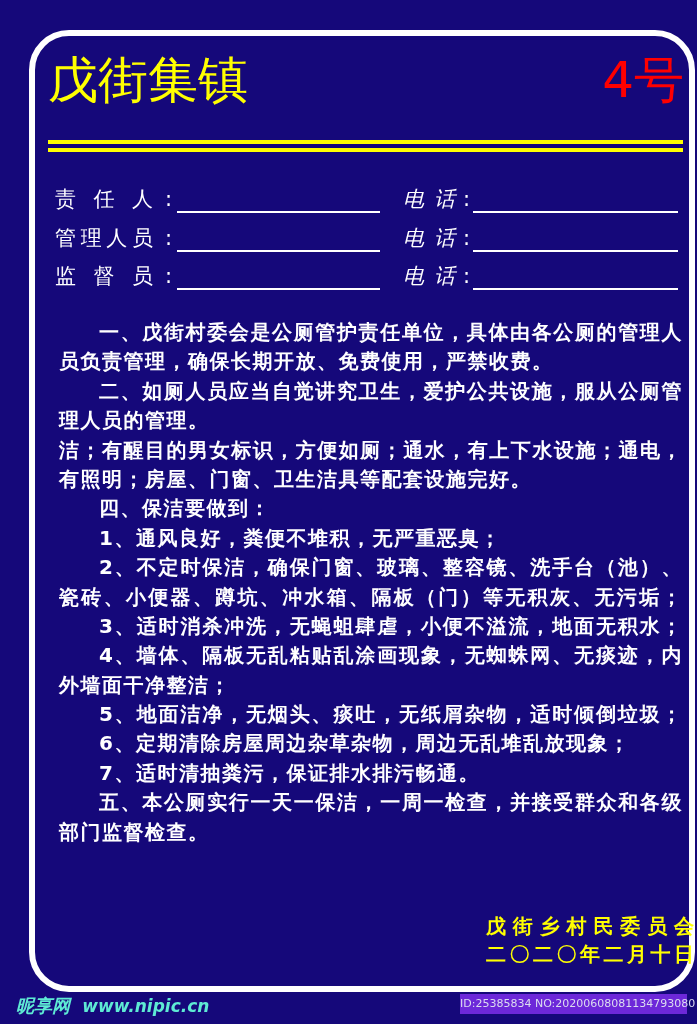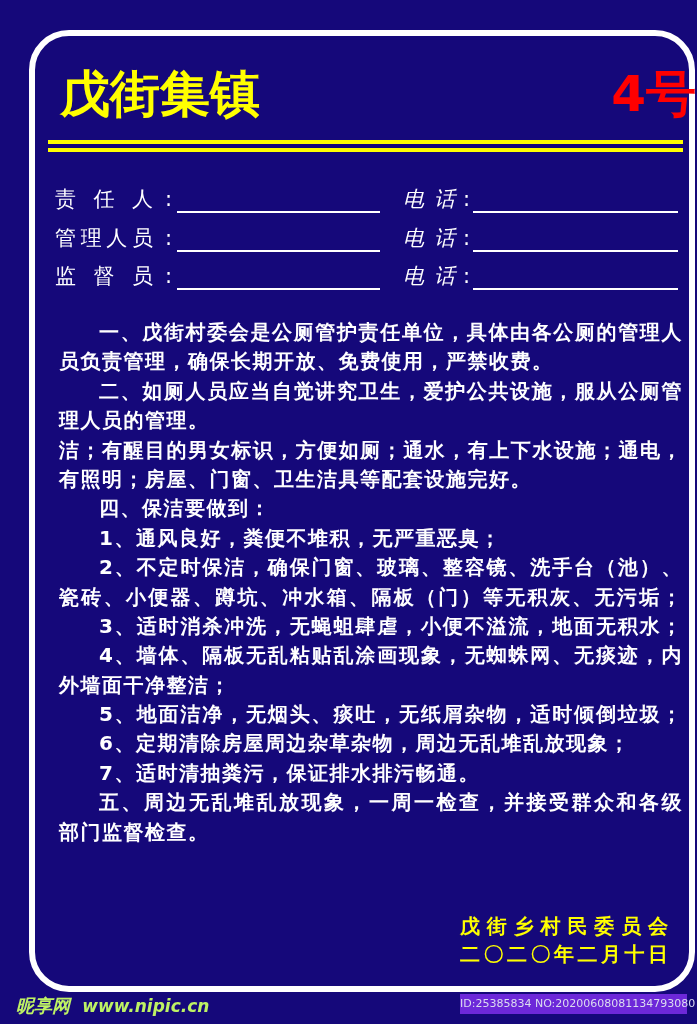--- a/index.html
+++ b/index.html
@@ -8,25 +8,24 @@
     background: #15087a;
     font-family: "DejaVu Sans", "Liberation Sans", sans-serif;
   }
   .frame {
     position: absolute; left: 29px; top: 30px;
     width: 654px; height: 950px;
     border: 6px solid #ffffff; border-radius: 40px;
     background: #15087a;
   }
   .title {
-    position: absolute; left: 48px; top: 62px; width: 636px; height: 64px;
+    position: absolute; left: 48px; top: 48px; width: 636px; height: 64px;
     display: flex; justify-content: space-between; align-items: center;
-    font-size: 50px; font-weight: bold; line-height: 64px; color: #ffff00;
+    font-size: 50px; font-weight: normal; line-height: 64px; color: #ffff00;
     white-space: nowrap;
-    margin-left: 12px;
   }
   .title .t-part { display: inline-block; }
   .title .t-num { color: #ff0000; }
   .rule { position: absolute; left: 48px; width: 635px; height: 4px; background: #ffff00; }
   .rule.r1 { top: 140px; }
   .rule.r2 { top: 148px; }
 
   .form { position: absolute; left: 55px; top: 184px; width: 630px; }
   .form-row { position: relative; height: 38.5px; color: #ffffff; font-size: 21px; line-height: 30px; }
   .form-row .lbl { position: absolute; left: 0; top: 0; width: 98px; text-align: justify; text-align-last: justify; }
@@ -34,24 +33,24 @@
   .form-row .line1 { position: absolute; left: 122px; top: 27px; width: 203px; height: 0; border-bottom: 2px solid #ffffff; }
   .form-row .plbl { position: absolute; left: 348px; top: 0; width: 52px; text-align: justify; text-align-last: justify; font-style: italic; }
   .form-row .pcolon { position: absolute; left: 408px; top: 0; }
   .form-row .line2 { position: absolute; left: 418px; top: 27px; width: 205px; height: 0; border-bottom: 2px solid #ffffff; }
 
   .body { position: absolute; left: 47px; top: 318px; width: 636px; color: #ffffff; font-size: 20px; font-weight: bold; line-height: 29.4px; }
   .body .ln { white-space: nowrap; height: 29.4px; text-align: justify; text-align-last: justify; letter-spacing: 1.5px; margin-left: 12px; }
   .body .ln.last { text-align-last: left; }
   .body .ln.indent { padding-left: 40px; }
 
-  .footer { position: absolute; left: 460px; top: 912px; width: 208px; color: #ffff00; font-size: 20px; font-weight: bold; line-height: 28px; }
+  .footer { position: absolute; left: 486px; top: 912px; width: 208px; color: #ffff00; font-size: 20px; font-weight: bold; line-height: 28px; }
   .footer div { text-align: justify; text-align-last: justify; white-space: nowrap; }
 
-  .wm-left { position: absolute; left: 16px; top: 995px; color: #bef264; font-style: italic; font-weight: bold; font-size: 18px; line-height: 22px; white-space: nowrap; }
+  .wm-left { position: absolute; left: 16px; top: 995px; color: #5eead4; font-style: italic; font-weight: bold; font-size: 18px; line-height: 22px; white-space: nowrap; }
   .wm-left .brand { font-size: 18px; margin-right: 6px; }
   .wm-left .url { font-size: 17px; }
   .wm-id { position: absolute; left: 460px; top: 994px; width: 227px; height: 20px; background: #6d28d9; color: #dcdcf0; font-size: 11px; line-height: 20px; text-align: center; white-space: nowrap; }
 </style>
 </head>
 <body>
 
 <div class="frame"></div>
 
 <div class="title">
@@ -98,21 +97,21 @@
   <div class="ln indent last">四、保洁要做到：</div>
   <div class="ln indent last">1、通风良好，粪便不堆积，无严重恶臭；</div>
   <div class="ln indent">2、不定时保洁，确保门窗、玻璃、整容镜、洗手台（池）、</div>
   <div class="ln">瓷砖、小便器、蹲坑、冲水箱、隔板（门）等无积灰、无污垢；</div>
   <div class="ln indent">3、适时消杀冲洗，无蝇蛆肆虐，小便不溢流，地面无积水；</div>
   <div class="ln indent">4、墙体、隔板无乱粘贴乱涂画现象，无蜘蛛网、无痰迹，内</div>
   <div class="ln last">外墙面干净整洁；</div>
   <div class="ln indent">5、地面洁净，无烟头、痰吐，无纸屑杂物，适时倾倒垃圾；</div>
   <div class="ln indent last">6、定期清除房屋周边杂草杂物，周边无乱堆乱放现象；</div>
   <div class="ln indent last">7、适时清抽粪污，保证排水排污畅通。</div>
-  <div class="ln indent">五、周边无乱堆乱放现象，一周一检查，并接受群众和各级</div>
+  <div class="ln indent">五、本公厕实行一天一保洁，一周一检查，并接受群众和各级</div>
   <div class="ln last">部门监督检查。</div>
 </div>
 
 <div class="footer">
   <div>戊街乡村民委员会</div>
   <div>二〇二〇年二月十日</div>
 </div>
 
 <div class="wm-left">
   <span class="brand">昵享网</span>

